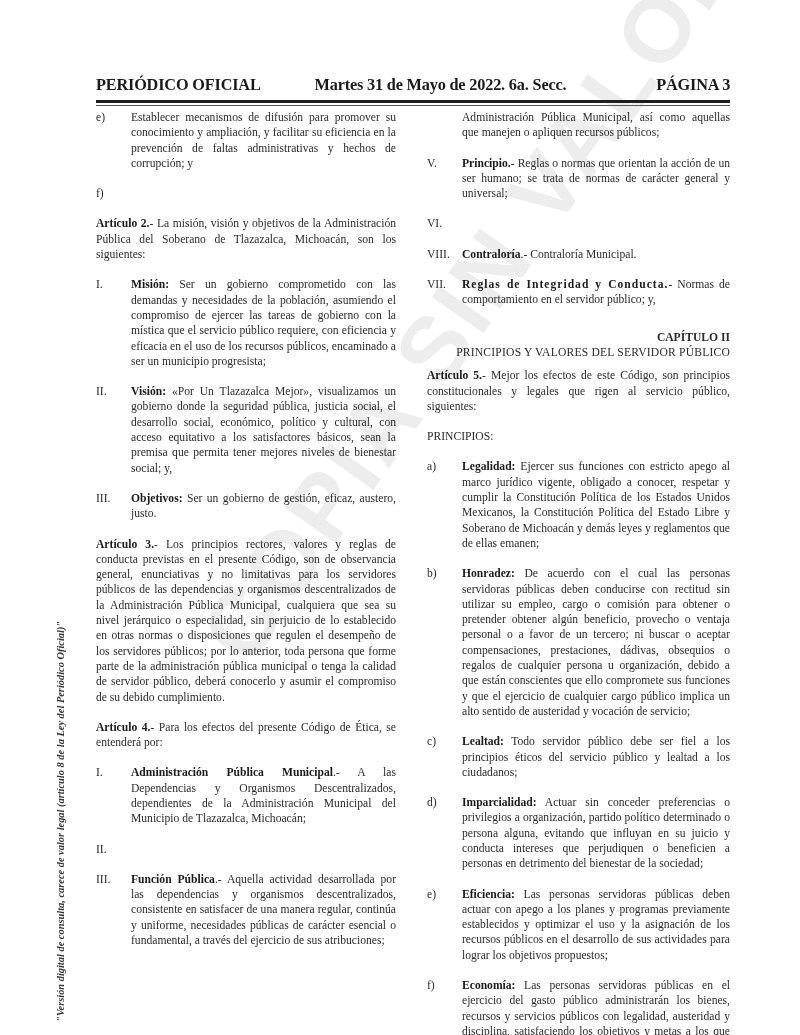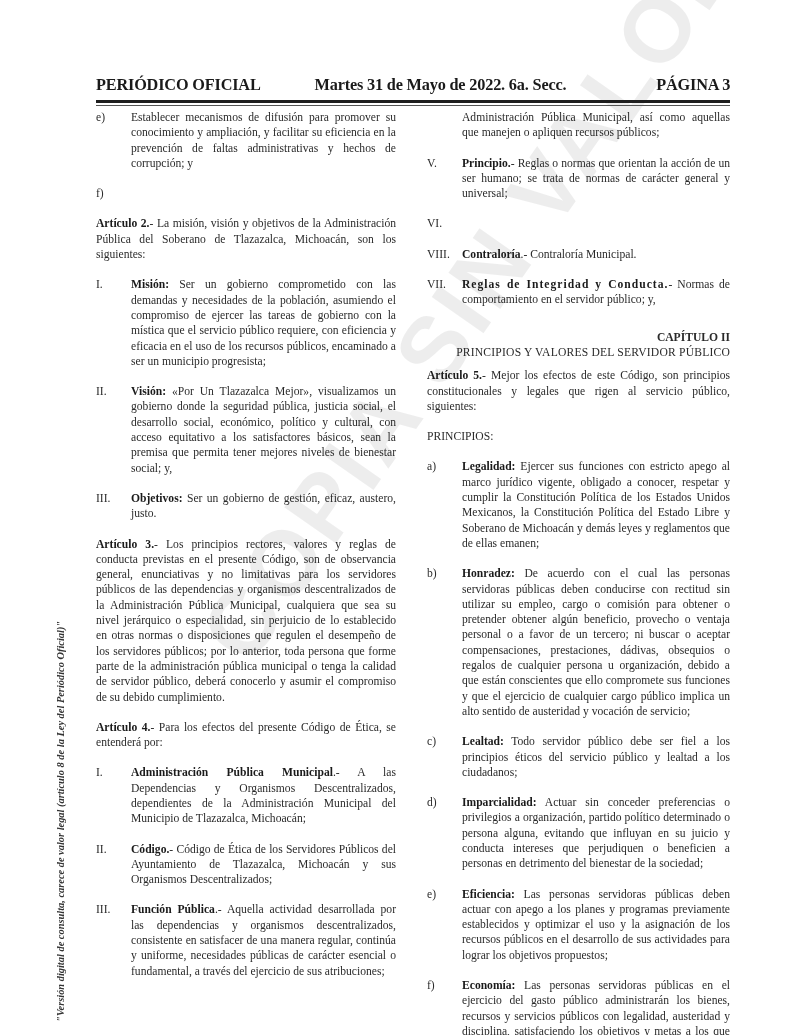--- a/index.html
+++ b/index.html
@@ -89,21 +89,20 @@
     <div class="para">
       <b>Artículo 4.</b><span>- Para los efectos del presente Código de Ética, se entenderá por:</span>
     </div>
 
     <div class="item">
       <span class="mk">I.</span>
       <span class="tx"><b>Administración Pública Municipal</b><span>.- A las Dependencias y Organismos Descentralizados, dependientes de la Administración Municipal del Municipio de Tlazazalca, Michoacán;</span></span>
     </div>
     <div class="item">
       <span class="mk">II.</span>
-      <span class="tx"><b>Código.</b><span>- Código de Ética de los Servidores Públicos del Ayuntamiento de Tlazazalca, Michoacán y sus Organismos Descentralizados;</span></span>
     </div>
     <div class="item">
       <span class="mk">III.</span>
       <span class="tx"><b>Función Pública</b><span>.- Aquella actividad desarrollada por las dependencias y organismos descentralizados, consistente en satisfacer de una manera regular, continúa y uniforme, necesidades públicas de carácter esencial o fundamental, a través del ejercicio de sus atribuciones;</span></span>
     </div>
 
   </div>
 
   <div class="col col-right">
     <div class="item">

